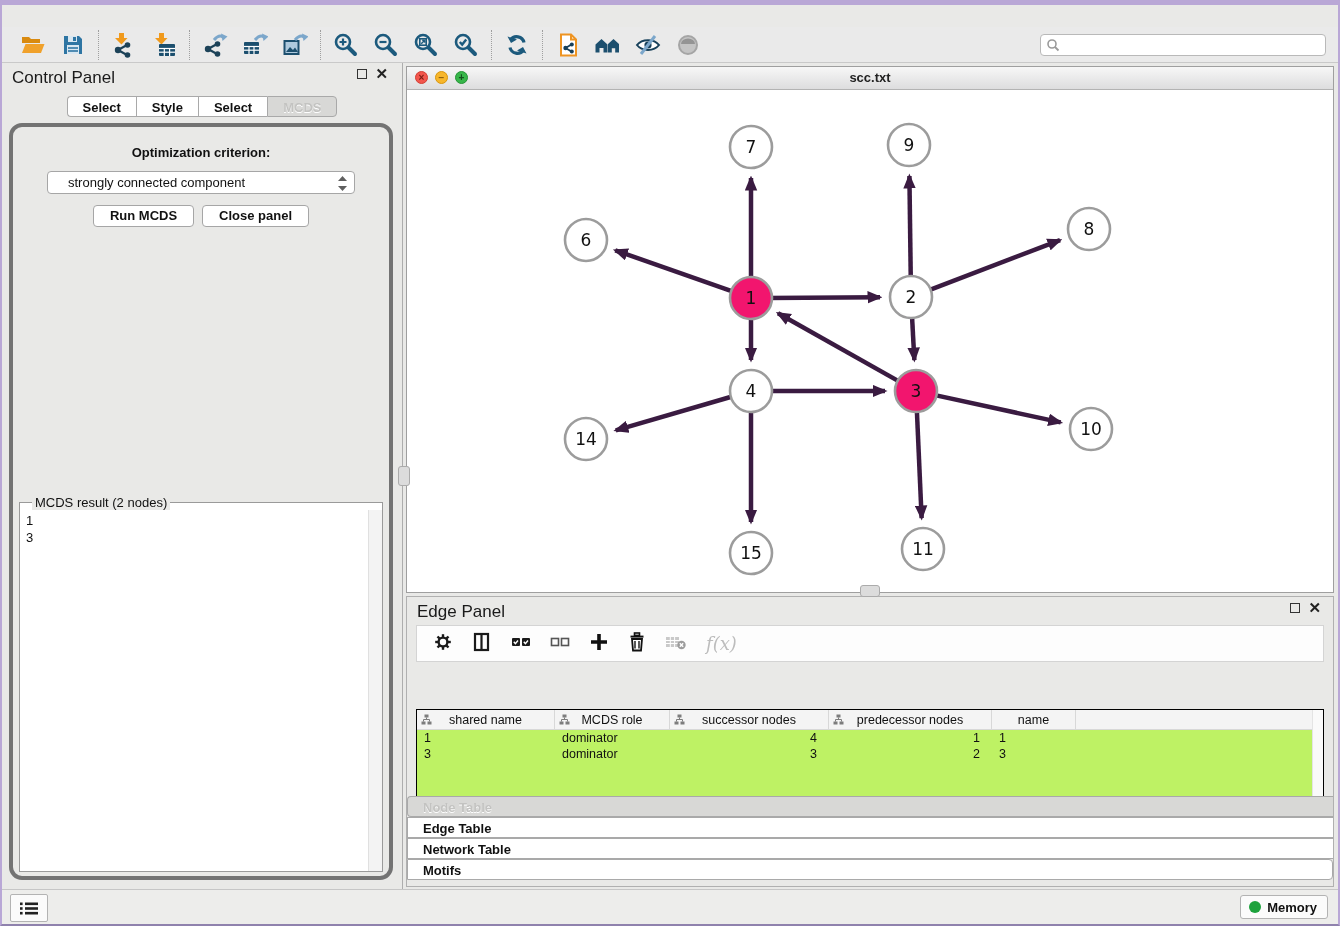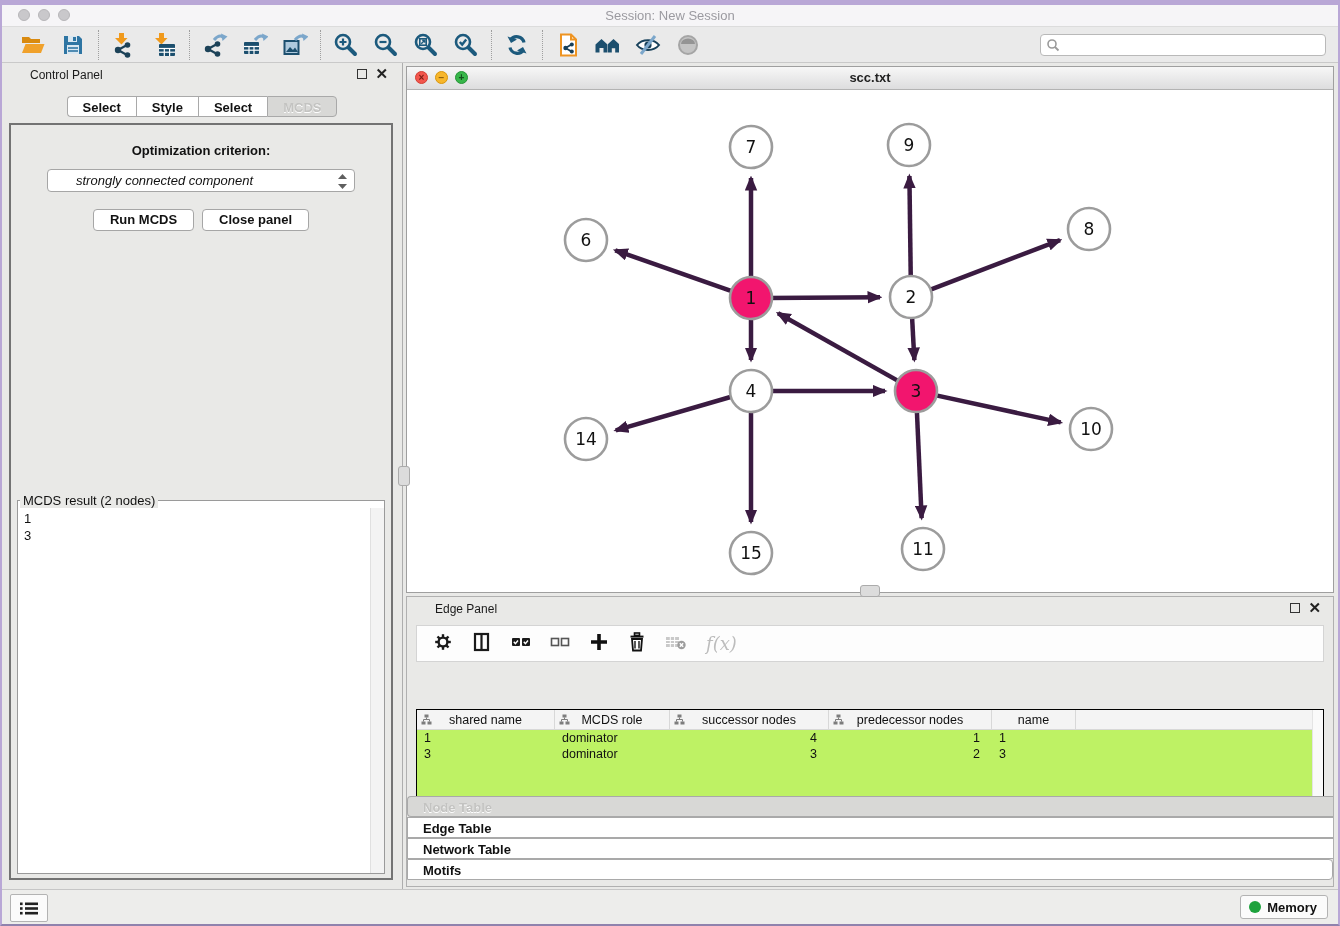--- a/index.html
+++ b/index.html
@@ -19,40 +19,40 @@
   .tb-btn{width:28px;height:28px;display:flex;align-items:center;justify-content:center;}
   .search-wrap{margin-left:auto;margin-right:12px;position:relative;}
   .search-wrap input{width:286px;height:22px;border:1px solid #b9b9b9;border-radius:4px;background:#fff;
                      padding:0 6px 0 24px;font-size:13px;box-sizing:border-box;outline:none;}
   .search-glyph{position:absolute;left:6px;top:4px;}
   
   .main{position:absolute;top:63px;left:0;right:0;bottom:34px;}
   
   .control-panel{position:absolute;left:0;top:0;width:401px;bottom:0;background:#e9e9e7;border-right:1px solid #adadad;box-sizing:border-box;}
   .panel-header{position:relative;height:24px;}
-  .panel-title{position:absolute;left:28px;top:5px;font-size:12px;color:#1a1a1a;}
+  .panel-title{position:absolute;left:10px;top:5px;font-size:17px;color:#1a1a1a;}
   .ph-float{position:absolute;top:6px;width:10px;height:10px;border:1.6px solid #333;box-sizing:border-box;}
   .ph-close{position:absolute;top:2px;font-size:15px;font-weight:bold;color:#222;line-height:18px;}
   .cp-tabs{position:absolute;top:33px;left:0;width:100%;display:flex;justify-content:center;}
   .tab{height:21px;line-height:21px;padding:0 15px;background:#fff;border:1px solid #a9a9a9;border-right:none;
        font-size:13px;font-weight:bold;color:#111;box-sizing:border-box;cursor:default;}
   .tab:first-child{border-radius:4px 0 0 4px;}
   .tab:last-child{border-right:1px solid #a9a9a9;border-radius:0 4px 4px 0;}
   .tab.engraved{background:#d8d8d6;color:#c3c3c1;text-shadow:0 1px 0 #ffffff;}
-  .cp-body{position:absolute;top:60px;left:7px;right:9px;bottom:10px;border:2px solid #737373;border-radius:0;background:#e9e9e7;}
+  .cp-body{position:absolute;top:60px;left:7px;right:9px;bottom:10px;border:4px solid #737373;border-radius:13px;background:#e9e9e7;}
   .opt-label{margin-top:18px;text-align:center;font-size:13px;font-weight:bold;color:#111;}
   .opt-select{margin:11px auto 0;width:308px;height:23px;background:#fff;border:1px solid #a6a6a6;border-radius:4px;
-              position:relative;font-size:13px;line-height:21px;padding-left:28px;box-sizing:border-box;color:#111;font-style:italic;}
+              position:relative;font-size:13px;line-height:21px;padding-left:20px;box-sizing:border-box;color:#111;}
   .opt-stepper{position:absolute;right:7px;top:4px;}
-  .btn-row{display:flex;justify-content:center;gap:8px;margin-top:17px;align-items:flex-end;}
+  .btn-row{display:flex;justify-content:center;gap:8px;margin-top:11px;align-items:flex-end;}
   .btn{height:22px;line-height:20px;padding:0 16px;background:#fff;border:1px solid #a6a6a6;border-radius:4px;
        font-size:13px;font-weight:bold;color:#111;}
   .result-fieldset{position:absolute;left:6px;right:6px;top:368px;bottom:4px;margin:0;padding:0;
                    border:1px solid #9a9a9a;background:#fff;}
-  .result-fieldset legend{font-size:13px;color:#111;background:#e9e9e7;padding:0 3px;margin-left:2px;}
+  .result-fieldset legend{font-size:13px;color:#111;background:#e9e9e7;padding:0 3px;margin-left:12px;}
   .result-area{position:absolute;left:0;right:14px;top:0;bottom:0;padding:2px 6px;font-size:13px;line-height:17px;color:#111;}
   .result-scroll{position:absolute;right:0;top:0;bottom:0;width:13px;background:#f3f3f3;border-left:1px solid #e0e0e0;}
   
   .net-window{position:absolute;left:404px;top:3px;right:4px;height:527px;border:1px solid #9f9f9f;background:#fff;box-sizing:border-box;}
   .net-titlebar{position:relative;height:22px;background:linear-gradient(#f7f7f7,#ddddde);border-bottom:1px solid #b3b3b3;
                 text-align:center;font-size:13px;line-height:22px;color:#222;font-weight:bold;}
   .light{position:absolute;top:4px;width:13px;height:13px;border-radius:50%;box-sizing:border-box;
          font-size:10px;font-weight:bold;line-height:12px;text-align:center;}
   .light.red{left:8px;background:#f2564d;border:1px solid #d33e33;color:#7d1d15;}
   .light.yellow{left:28px;background:#f7b62b;border:1px solid #d9960c;color:#8a5d0d;}
@@ -83,26 +83,20 @@
   .memory-btn{position:absolute;right:10px;top:5px;height:24px;padding:0 10px 0 8px;background:#fbfbfb;border:1px solid #b3b3b3;
               border-radius:3px;display:flex;align-items:center;gap:6px;font-size:13px;font-weight:bold;color:#111;box-sizing:border-box;}
   .mem-dot{width:12px;height:12px;border-radius:50%;background:#1da23d;}
 </style>
 </head>
 <body>
 
 <div class="app">
   <div class="frame-top"></div>
 
-  <div class="titlebar">
-    <span class="tl-dot" style="left:16px"></span>
-    <span class="tl-dot" style="left:36px"></span>
-    <span class="tl-dot" style="left:56px"></span>
-    <span class="title-text">Session: New Session</span>
-  </div>
 
   <div class="toolbar">
     <div class="tb-group">
       <span class="tb-btn">
         <svg width="26" height="26" viewBox="0 0 26 26">
             <path d="M2 5 h7 l2 2 h9 v4 H2 z" fill="#d98a10"></path>
             <path d="M2 21 l3.5-9 H24.5 l-3.5 9 z" fill="#f0a12b"></path>
           </svg>
       </span>
       <span class="tb-btn">

